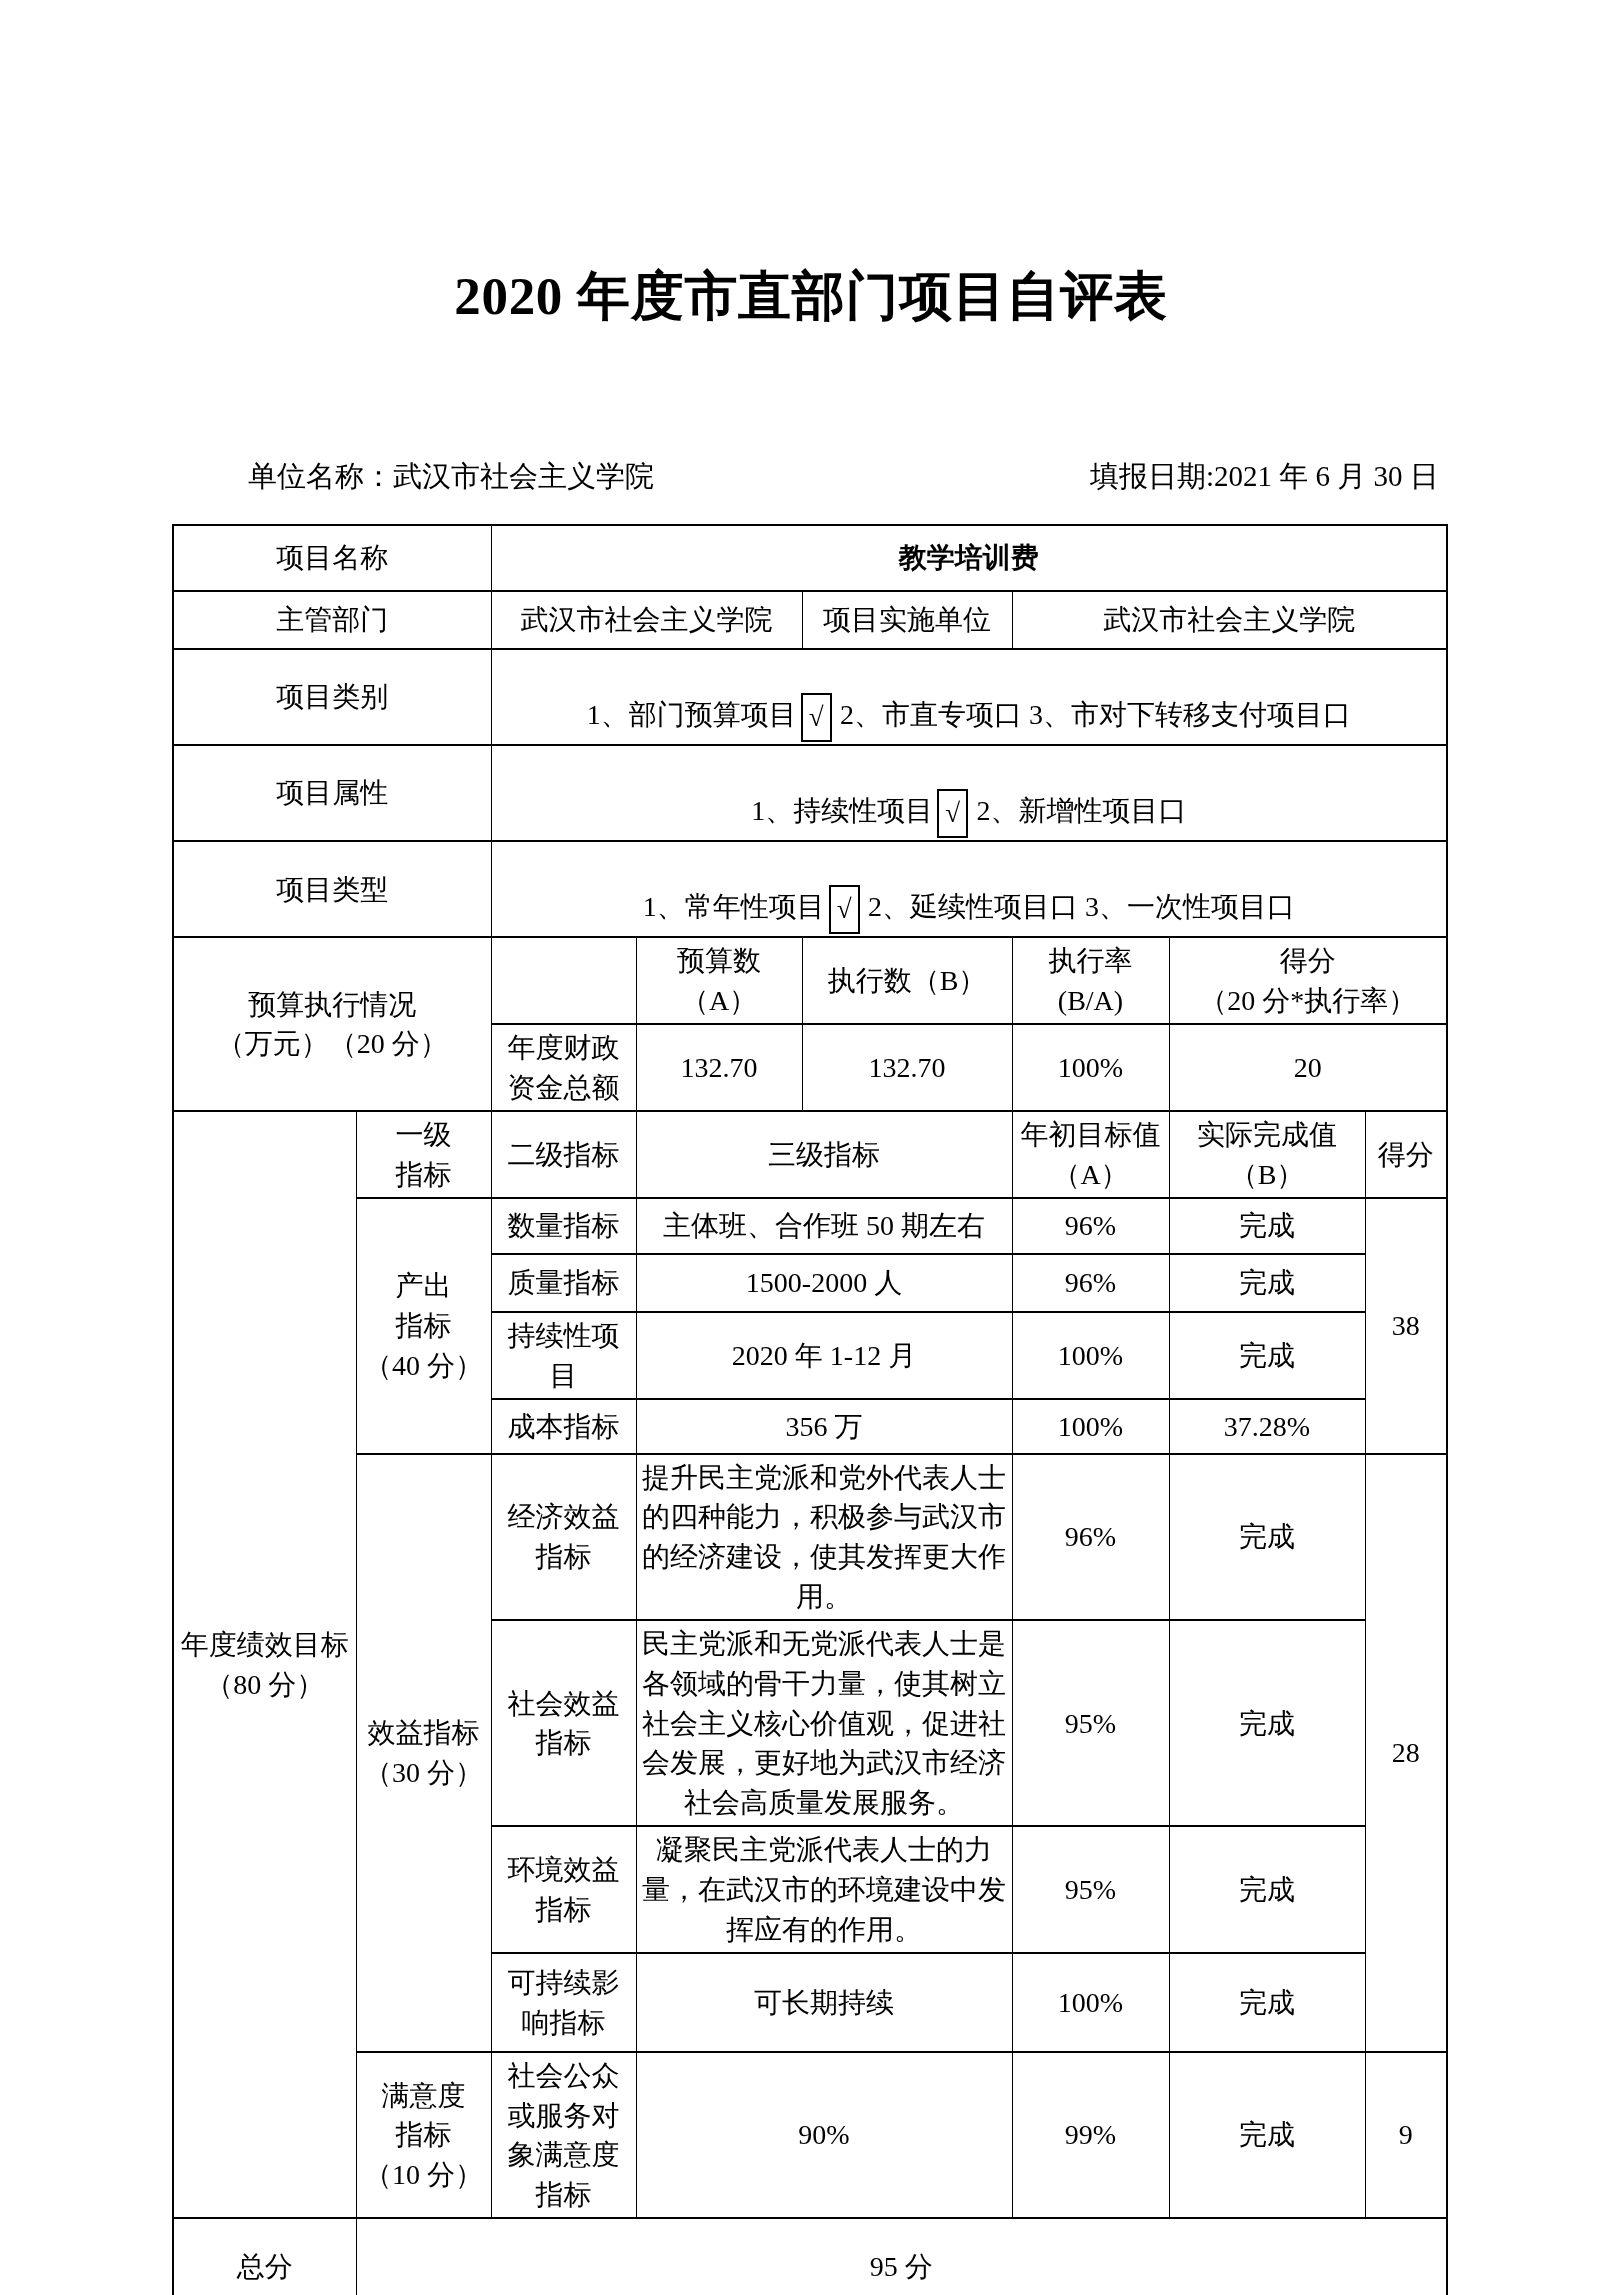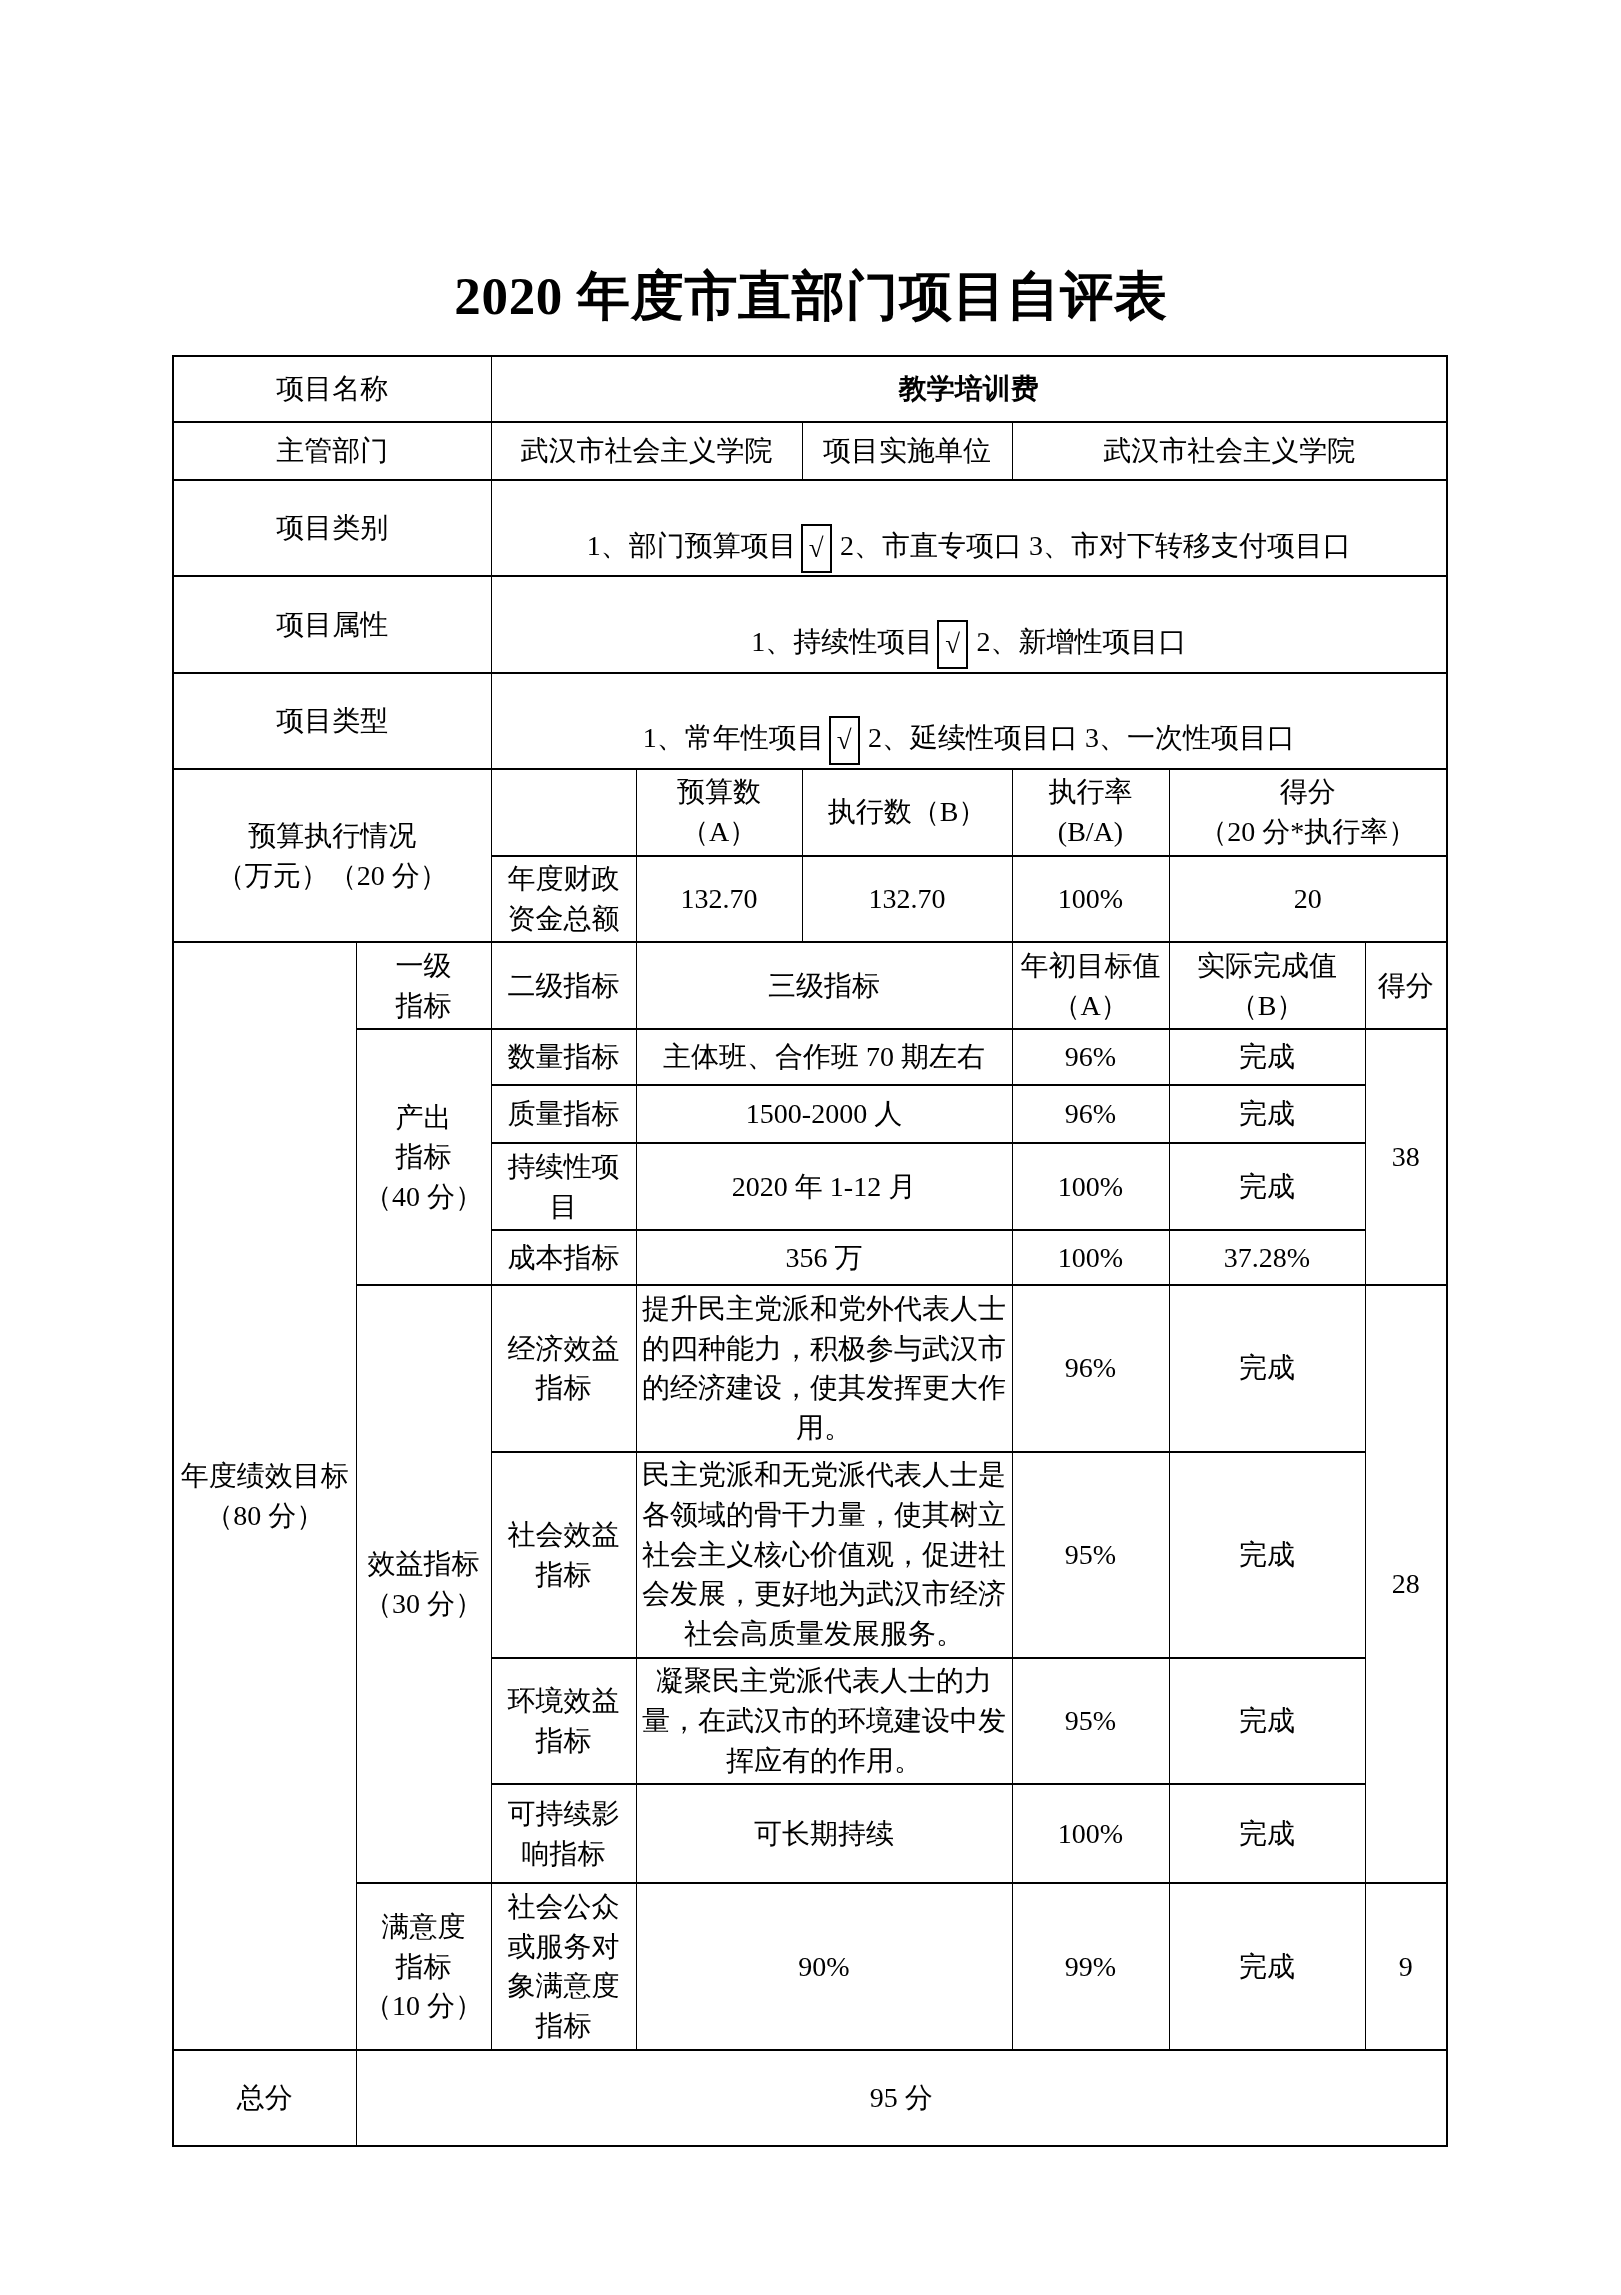--- a/index.html
+++ b/index.html
@@ -48,20 +48,24 @@
     font-size:27px;margin:0 8.2px 0 4.1px;
   }
 </style>
 </head>
 <body>
 
 <div class="page">
 
   <h1 class="doc-title">2020 年度市直部门项目自评表</h1>
 
+  <div class="meta-row">
+    <div class="meta-left"><span>单位名称：</span><span>武汉市社会主义学院</span></div>
+    <div class="meta-right"><span>填报日期:</span><span>2021 年 6 月 30 日</span></div>
+  </div>
 
   <table class="selftable">
     <colgroup>
       <col style="width:183px">
         <col style="width:135px">
         <col style="width:145px">
         <col style="width:166px">
       <col style="width:210px">
         <col style="width:157px">
         <col style="width:196px">
@@ -135,21 +139,21 @@
       <td>实际完成值
 （B）</td>
       <td>得分</td>
     </tr>
 
     <tr style="height:56px">
       <td rowspan="4">产出
 指标
 （40 分）</td>
       <td>数量指标</td>
-      <td colspan="2">主体班、合作班 70 期左右</td>
+      <td colspan="2">主体班、合作班 50 期左右</td>
       <td>96%</td>
       <td>完成</td>
       <td rowspan="4">38</td>
     </tr>
     <tr style="height:58px">
       <td>质量指标</td>
       <td colspan="2">1500-2000 人</td>
       <td>96%</td>
       <td>完成</td>
     </tr>

